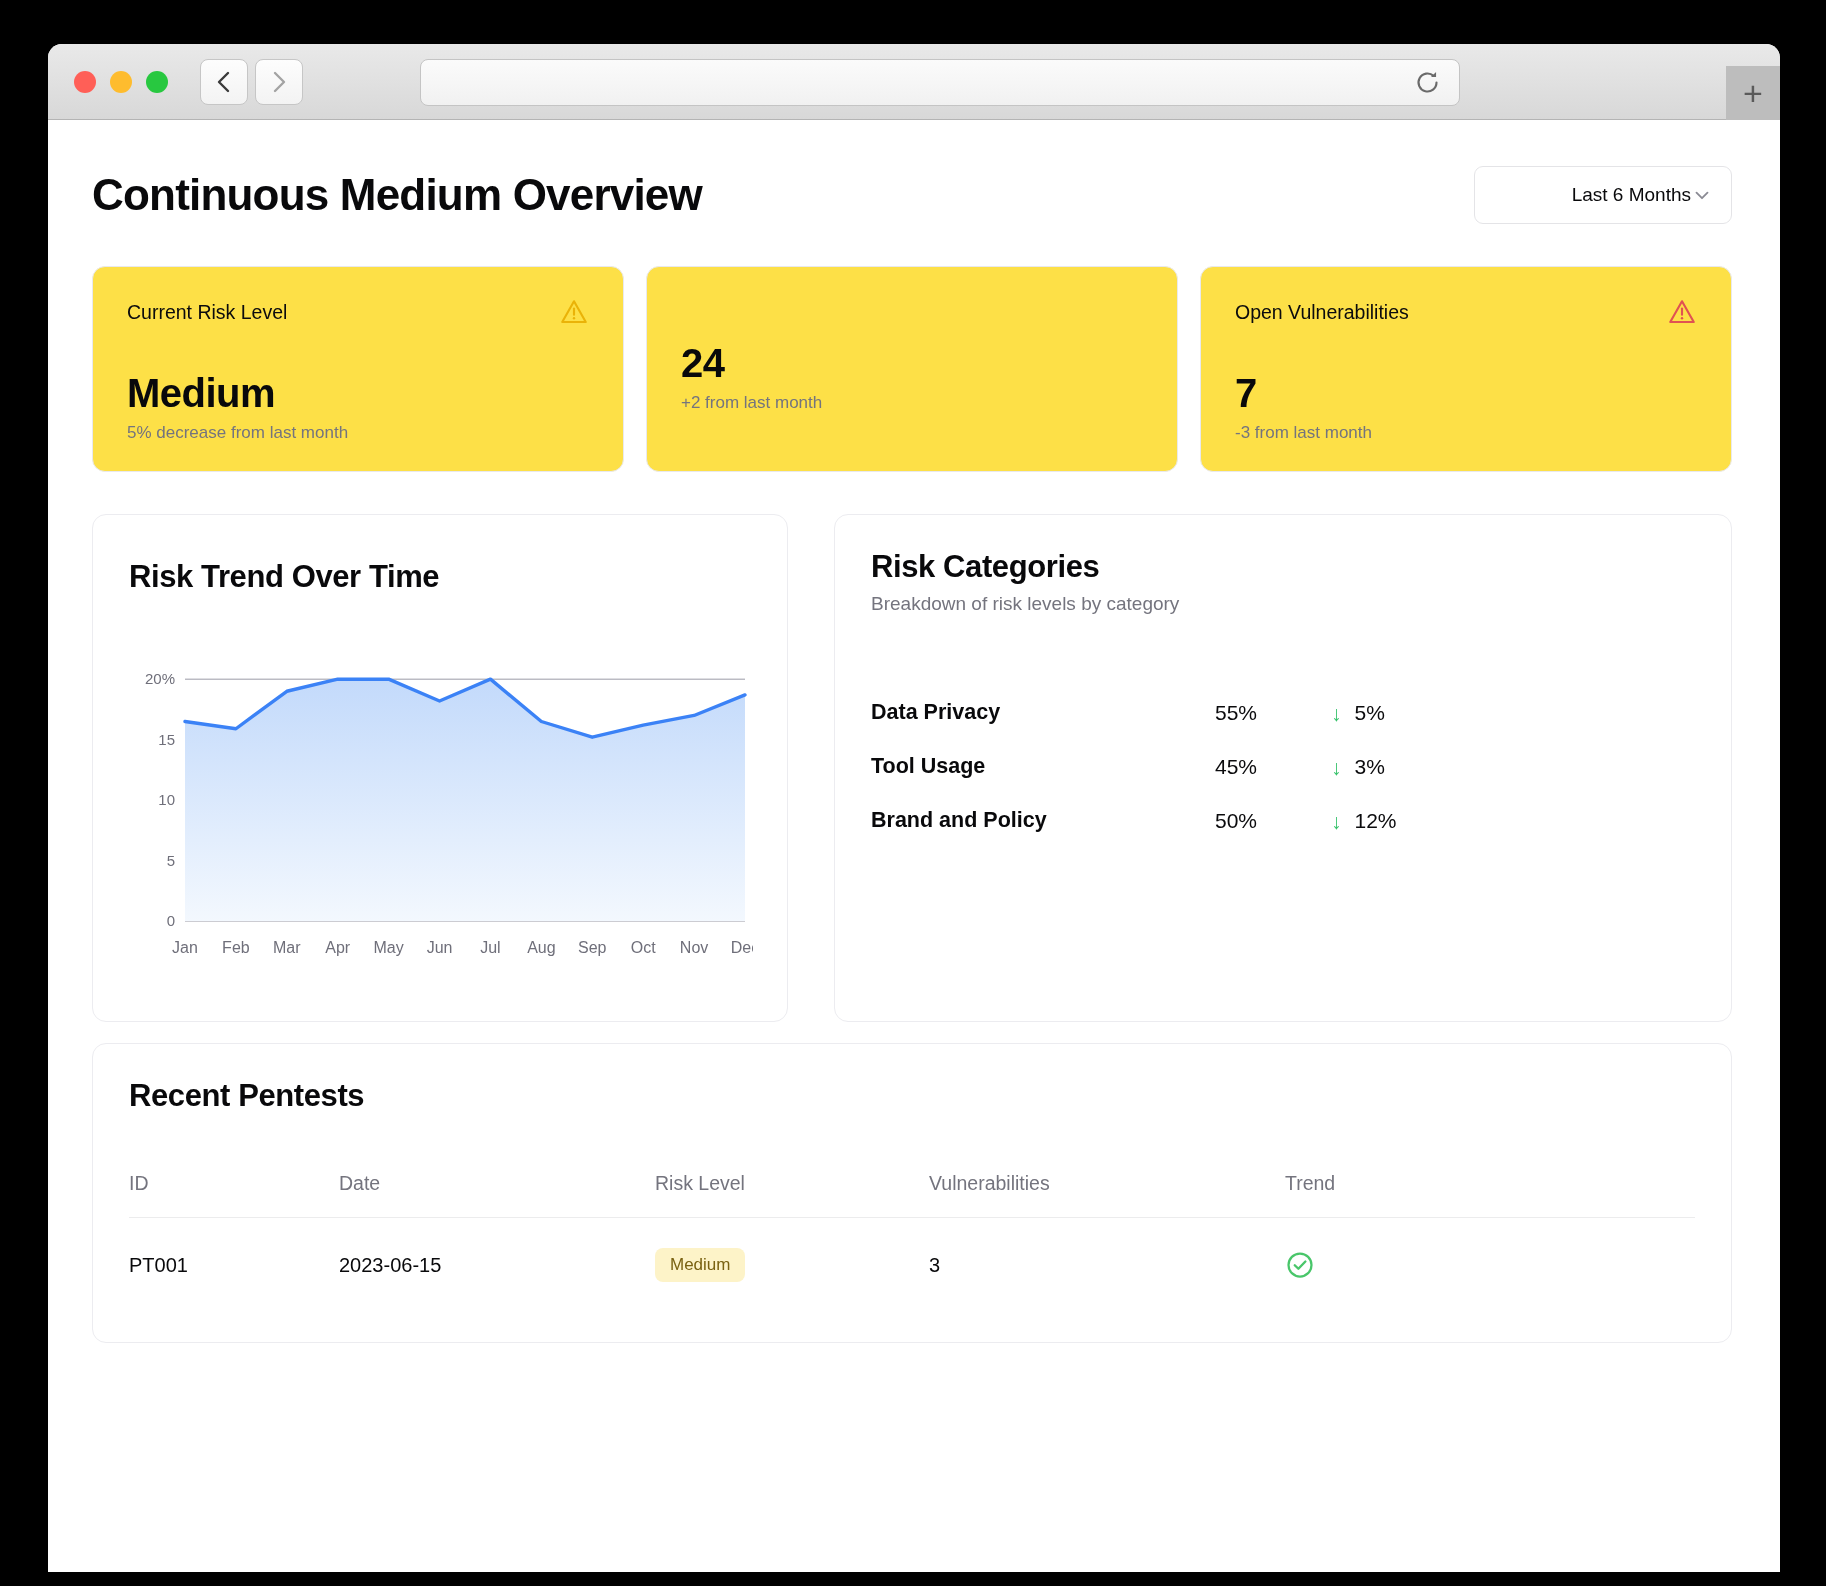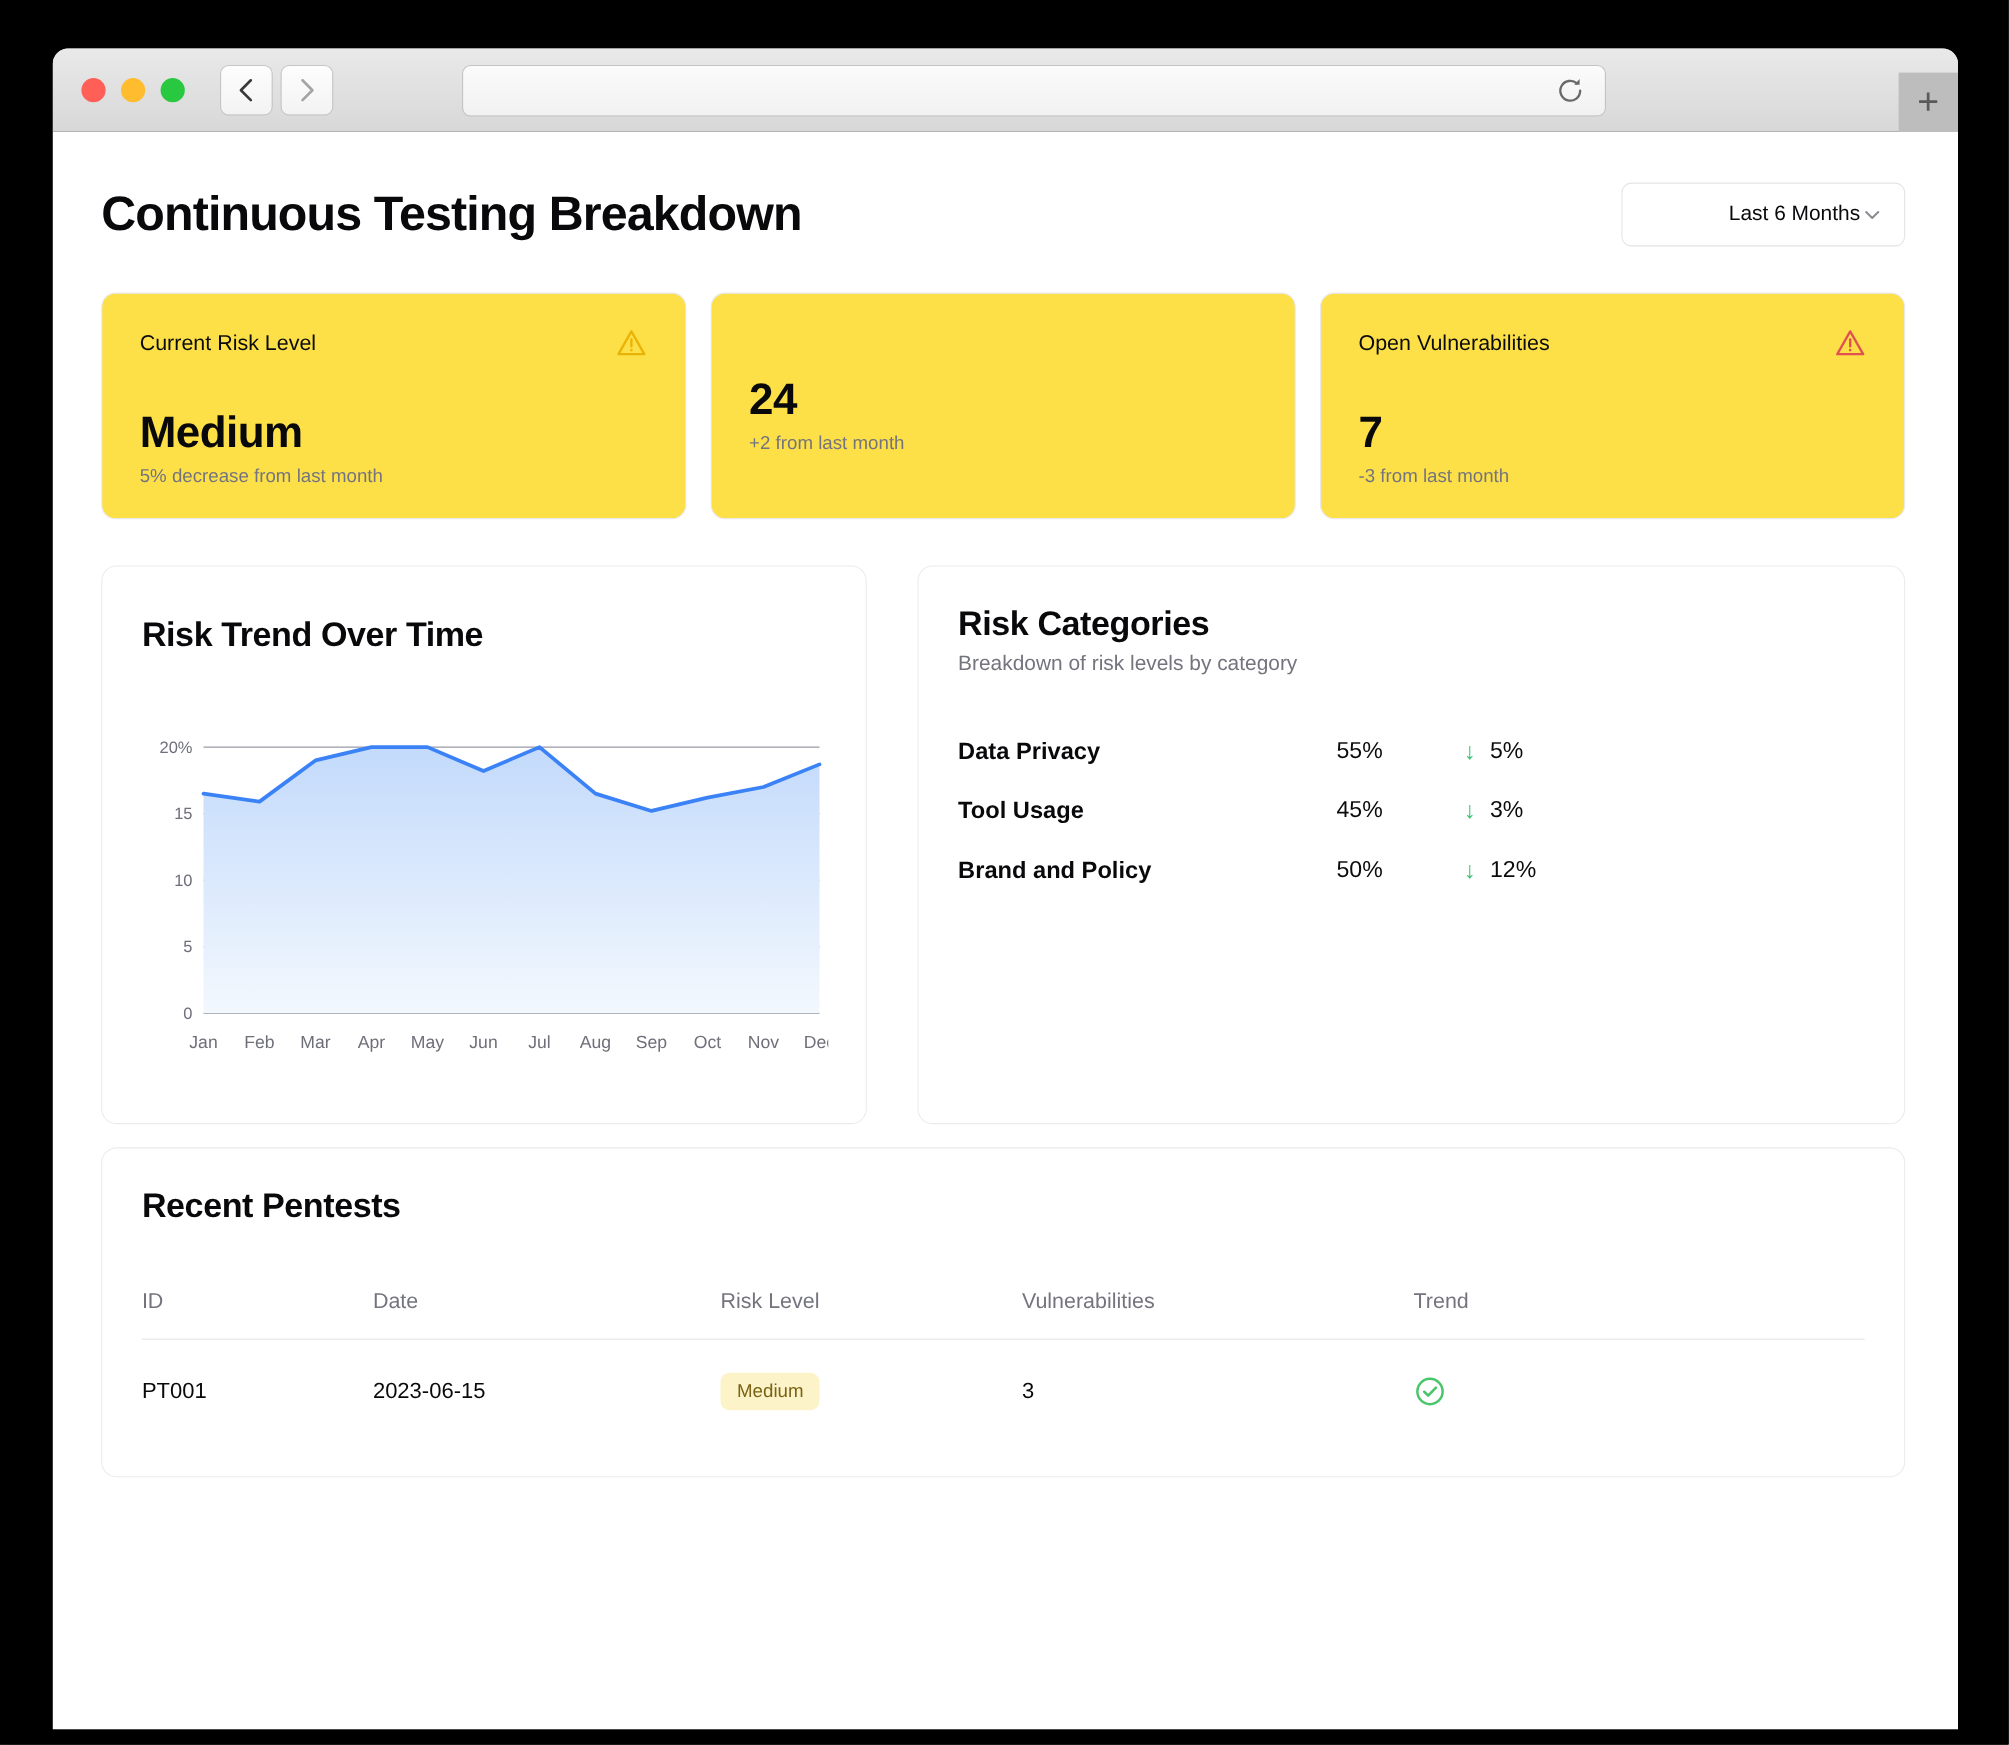--- a/index.html
+++ b/index.html
@@ -102,21 +102,21 @@
   .cat-card   { flex:1; height: 508px; padding: 34px 36px; }
   .card-title { font-size: 31px; font-weight: 700; color:#09090b; letter-spacing:-0.4px; }
   .card-sub   { font-size: 19px; color:#74747e; margin-top: 8px; }
 
   
   .chart-wrap { position: relative; margin-top: 46px; height: 330px; }
   .chart-svg { display:block; }
 
   
   .cat-list { margin-top: 56px; }
-  .cat-row { display:flex; align-items:flex-start; height: 54px; }
+  .cat-row { display:flex; align-items:flex-end; height: 54px; }
   .cat-name { width: 208px; font-size: 21.5px; font-weight: 700; color:#09090b; }
   .bar-track { width: 128px; height: 11px; border-radius: 6px; background: transparent; margin-right: 8px; }
   .bar-fill { height: 11px; border-radius: 6px; }
   .cat-pct { font-size: 21px; color:#0b0b0d; width: 78px; }
   .cat-delta { display:flex; align-items:center; gap: 13px; margin-left: 38px; }
   .down-arrow { color:#37c26b; font-size: 21px; line-height:1; }
   .cat-change { font-size: 21px; color:#0b0b0d; }
 
   
   .table-card { margin: 21px 26px 0 22px; border:1px solid #ececf0; border-radius:14px; padding: 34px 36px 0 36px; height: 300px; }
@@ -171,21 +171,21 @@
       </div>
 
       <div class="newtab">
         <span>+</span>
       </div>
     </div>
 
     <div class="page">
 
       <div class="page-head">
-        <div class="page-title">Continuous Testing Breakdown</div>
+        <div class="page-title">Continuous Medium Overview</div>
         <div class="range-select">
           <span>Last 6 Months</span>
           <svg class="chev" width="22" height="22" viewBox="0 0 24 24">
             <path d="M6 9.5 L12 15.5 L18 9.5" fill="none" stroke="currentColor" stroke-width="2" stroke-linecap="round" stroke-linejoin="round"></path>
           </svg>
         </div>
       </div>
 
       <div class="kpi-row">
 

